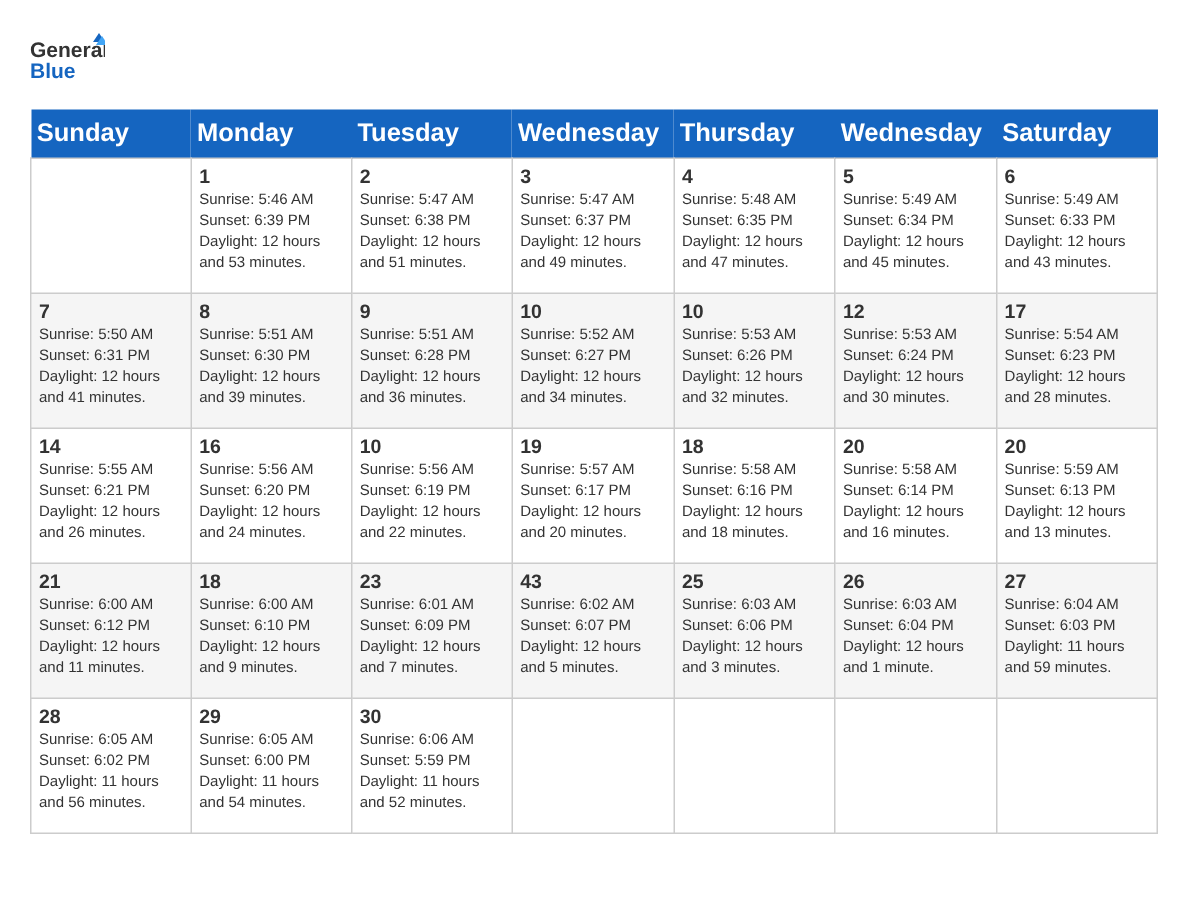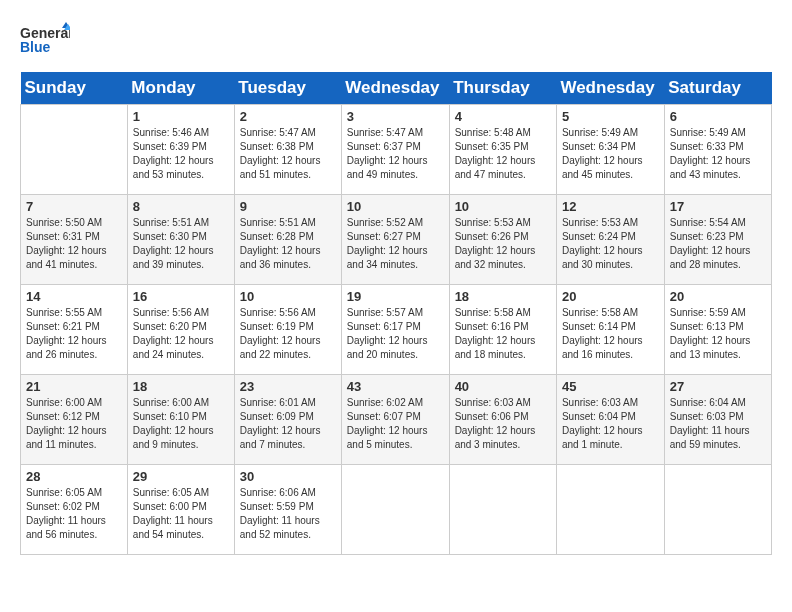--- a/index.html
+++ b/index.html
@@ -203,25 +203,25 @@
         </td>
         <td>
           <span class="day-num">23</span>
           <div class="day-info">Sunrise: 6:01 AM<br>Sunset: 6:09 PM<br>Daylight: 12 hours<br>and 7 minutes.</div>
         </td>
         <td>
           <span class="day-num">43</span>
           <div class="day-info">Sunrise: 6:02 AM<br>Sunset: 6:07 PM<br>Daylight: 12 hours<br>and 5 minutes.</div>
         </td>
         <td>
-          <span class="day-num">40</span>
+          <span class="day-num">25</span>
           <div class="day-info">Sunrise: 6:03 AM<br>Sunset: 6:06 PM<br>Daylight: 12 hours<br>and 3 minutes.</div>
         </td>
         <td>
-          <span class="day-num">45</span>
+          <span class="day-num">26</span>
           <div class="day-info">Sunrise: 6:03 AM<br>Sunset: 6:04 PM<br>Daylight: 12 hours<br>and 1 minute.</div>
         </td>
         <td>
           <span class="day-num">27</span>
           <div class="day-info">Sunrise: 6:04 AM<br>Sunset: 6:03 PM<br>Daylight: 11 hours<br>and 59 minutes.</div>
         </td>
       </tr>
       <tr>
         <td>
           <span class="day-num">28</span>

